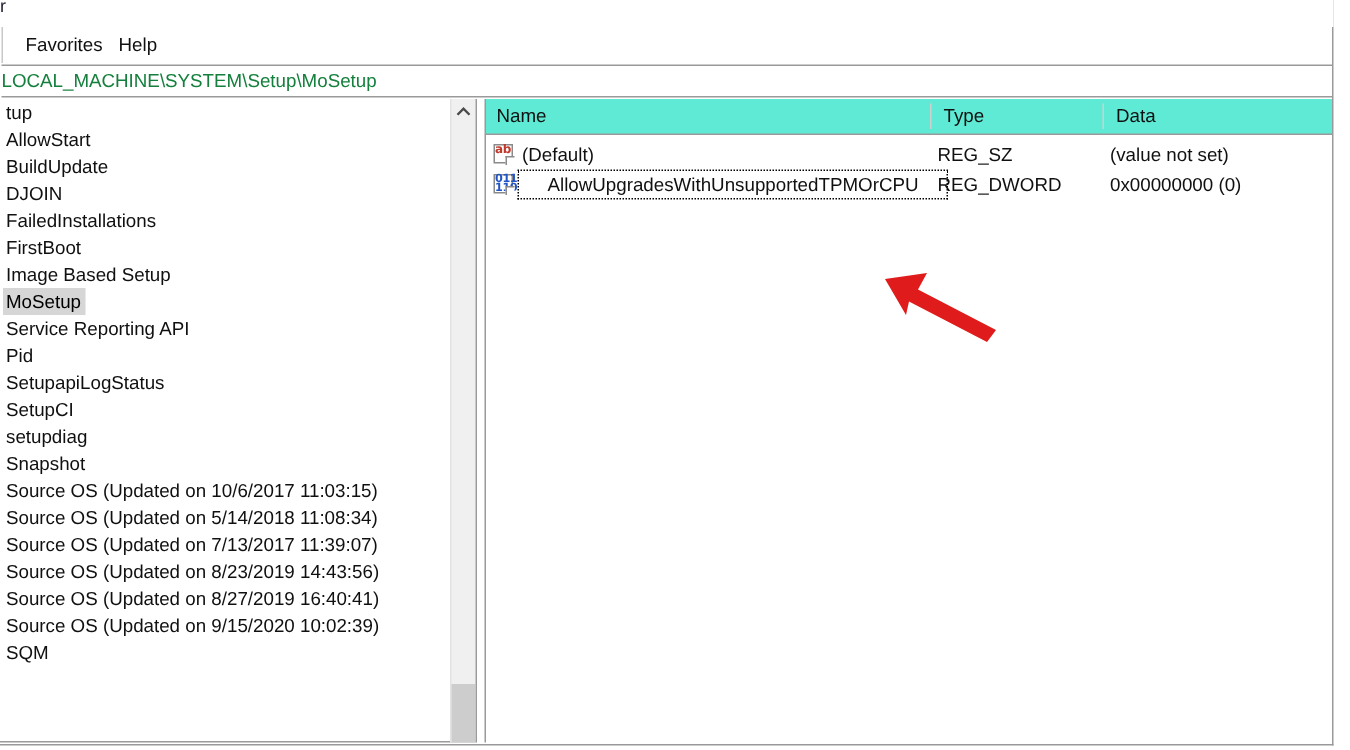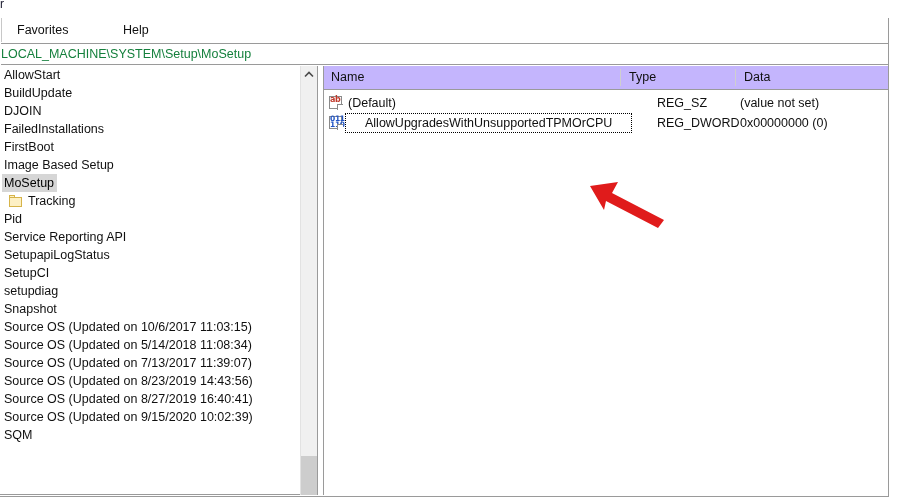--- a/index.html
+++ b/index.html
@@ -204,21 +204,21 @@
     width: 564px;
     height: 429px;
     background: #ffffff;
     overflow: hidden;
   }
   #list-header {
     position: absolute;
     left: 0; top: 0;
     width: 564px;
     height: 24px;
-    background: #c4b5fd;
+    background: #5eead4;
     border-bottom: 1px solid #9a9a9a;
     box-sizing: border-box;
   }
   .col-header {
     position: absolute;
     top: 0;
     height: 23px;
     line-height: 23px;
     font-size: 12.5px;
     color: #101010;
@@ -244,21 +244,21 @@
   .cell {
     position: absolute;
     top: 0;
     height: 20px;
     line-height: 20px;
     font-size: 12.5px;
     color: #101010;
     white-space: nowrap;
   }
   .cell-name { left: 24px; }
-  .cell-type { left: 301px; margin-left: 32px; }
+  .cell-type { left: 301px; }
   .cell-data { left: 416px; }
   .cell-name.focused {
     border: 1px dotted #000000;
     line-height: 18px;
     height: 20px;
     box-sizing: border-box;
     padding: 0 19px;
     left: 21px;
   }
 
@@ -311,64 +311,60 @@
 <body>
 
 <div id="regedit-window">
 
   <div id="titlebar">
     <span id="title-text">r</span>
   </div>
 
   <div id="menubar">
       <div class="menu-item" style="left: 11px;">Favorites</div>
-      <div class="menu-item" style="left: 73px; margin-left: 44px;">Help</div>
+      <div class="menu-item" style="left: 73px;">Help</div>
     </div>
 
   <div id="addressbar">
     <span id="address-text">LOCAL_MACHINE\SYSTEM\Setup\MoSetup</span>
   </div>
 
   <div id="content">
 
     <div id="tree-pane">
       <div id="tree-list">
           <div class="tree-row depth0">
+            <span class="tree-label">tup</span>
+          </div>
+          <div class="tree-row depth0">
             <span class="tree-label">AllowStart</span>
           </div>
           <div class="tree-row depth0">
             <span class="tree-label">BuildUpdate</span>
           </div>
           <div class="tree-row depth0">
             <span class="tree-label">DJOIN</span>
           </div>
           <div class="tree-row depth0">
             <span class="tree-label">FailedInstallations</span>
           </div>
           <div class="tree-row depth0">
             <span class="tree-label">FirstBoot</span>
           </div>
           <div class="tree-row depth0">
             <span class="tree-label">Image Based Setup</span>
           </div>
           <div class="tree-row depth0 selected">
             <span class="tree-label">MoSetup</span>
           </div>
-          <div class="tree-row depth1">
-            <span class="folder-icon">
-              <span class="ftab"></span>
-              <span class="fbody"></span>
-            </span>
-            <span class="tree-label">Tracking</span>
+          <div class="tree-row depth0">
+            <span class="tree-label">Service Reporting API</span>
           </div>
           <div class="tree-row depth0">
             <span class="tree-label">Pid</span>
-          </div>
-          <div class="tree-row depth0">
-            <span class="tree-label">Service Reporting API</span>
           </div>
           <div class="tree-row depth0">
             <span class="tree-label">SetupapiLogStatus</span>
           </div>
           <div class="tree-row depth0">
             <span class="tree-label">SetupCI</span>
           </div>
           <div class="tree-row depth0">
             <span class="tree-label">setupdiag</span>
           </div>

